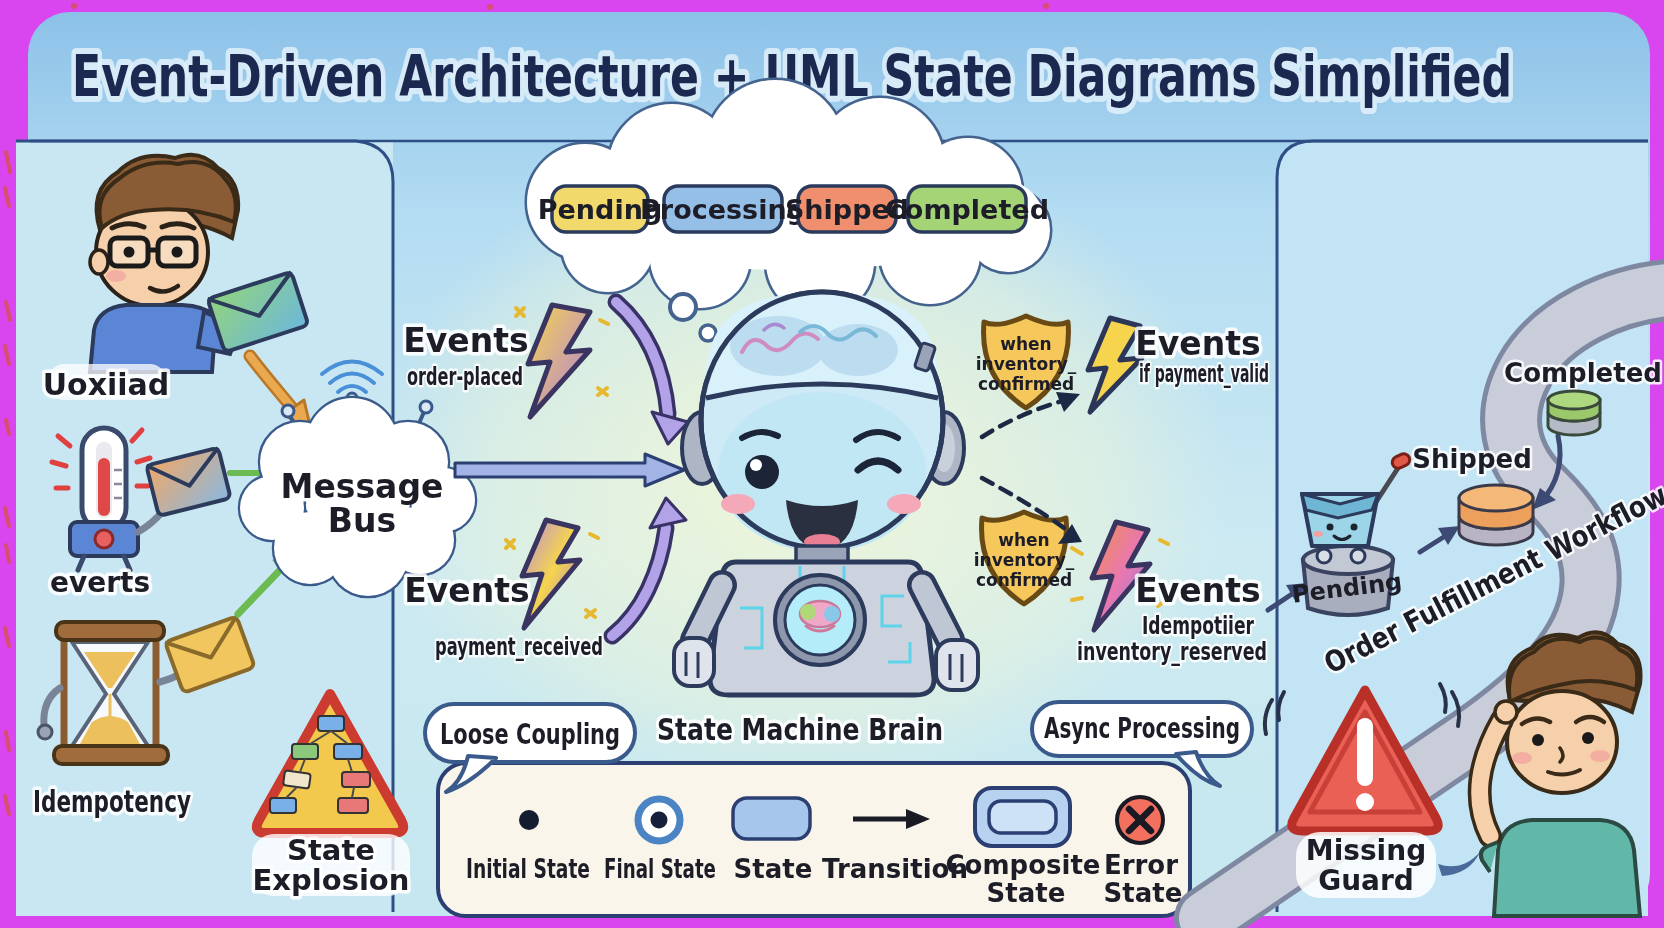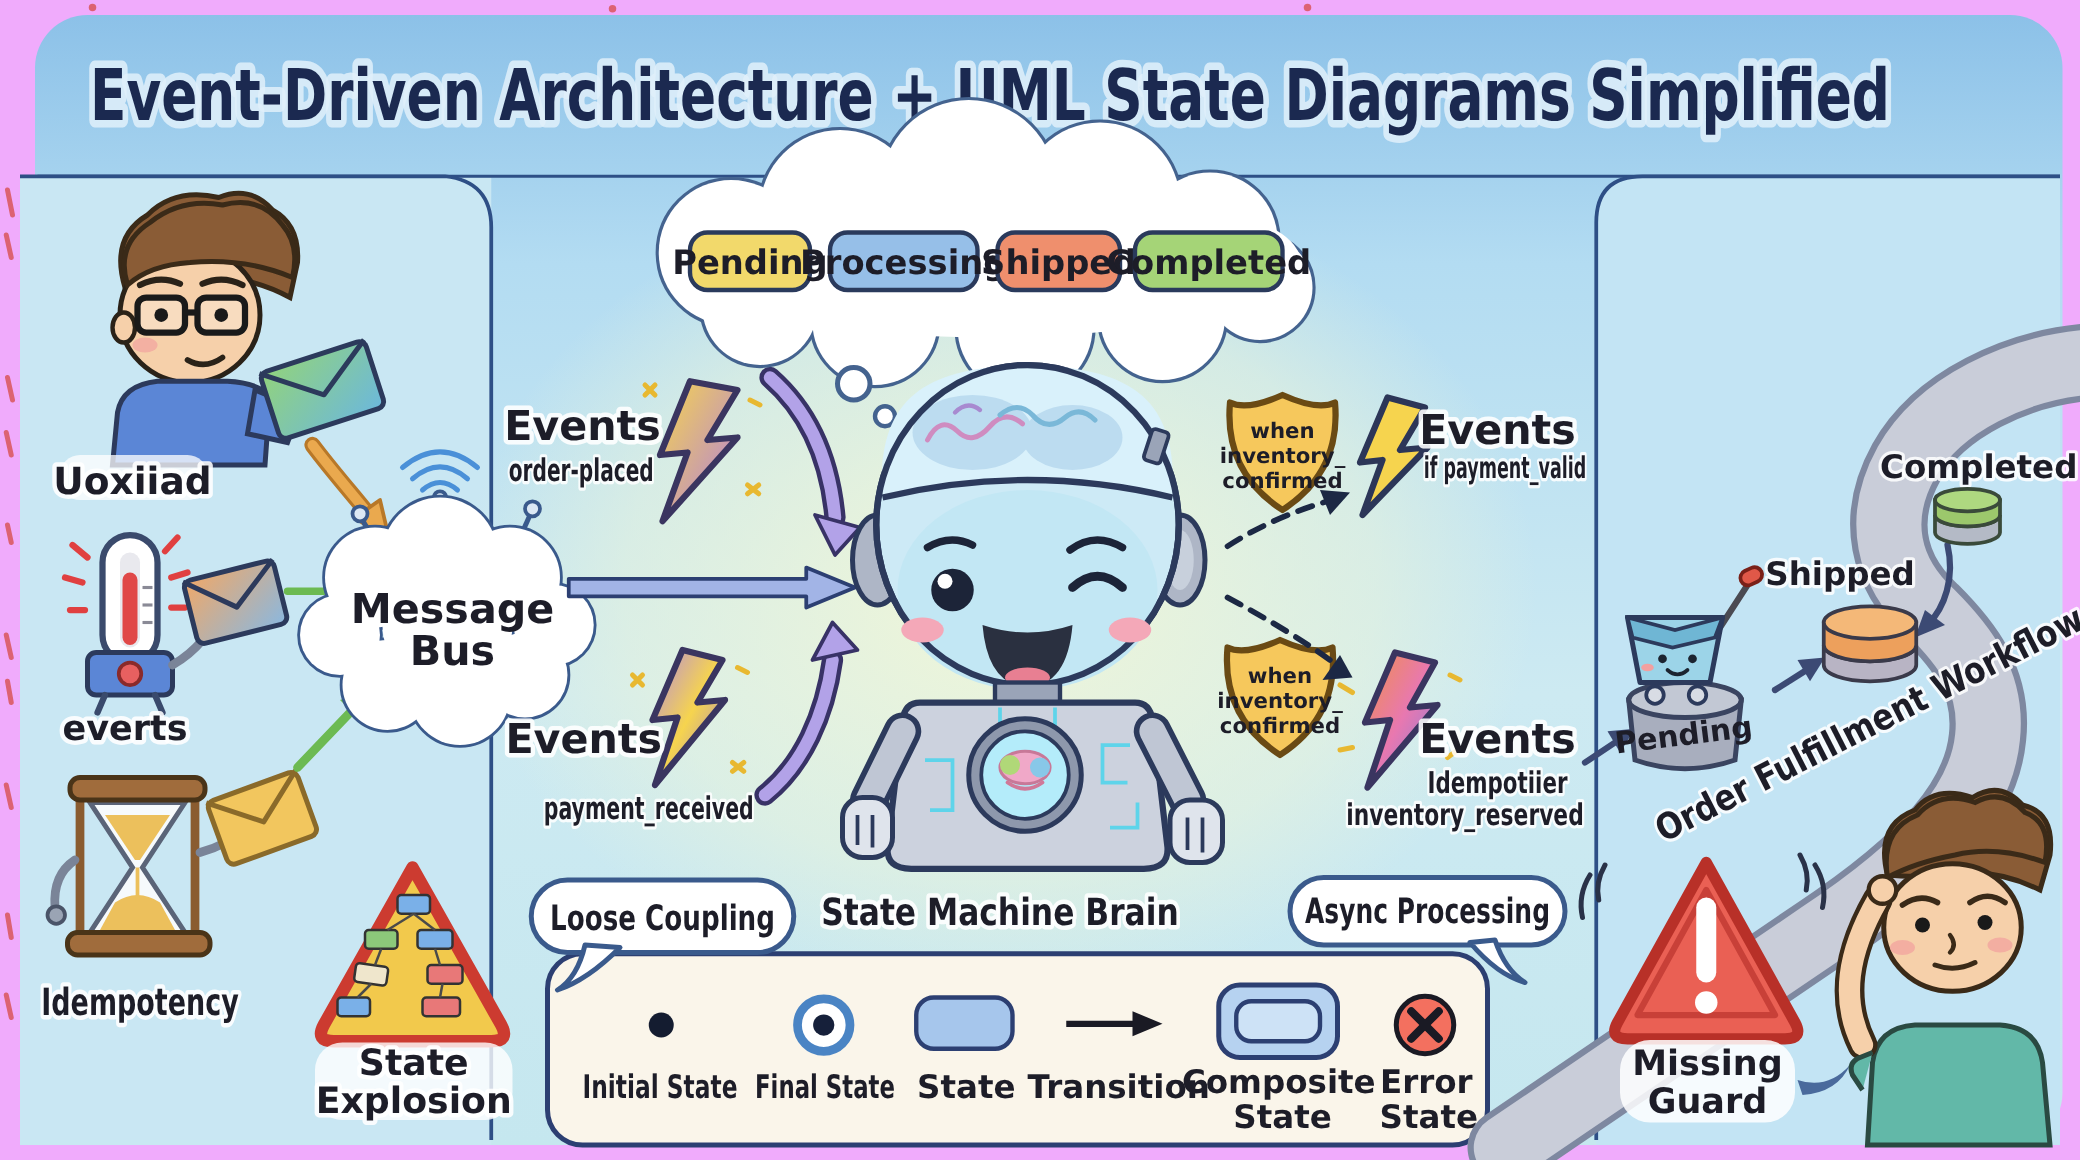--- a/index.html
+++ b/index.html
@@ -1,16 +1,16 @@
 <!DOCTYPE html>
 <html><head>
 <meta charset="utf-8">
 <style>
   html,body{margin:0;padding:0;background:#f8f1e0;}
-  .stage{position:relative;width:1664px;height:928px;overflow:hidden;background:#f0abfc;
+  .stage{position:relative;width:1664px;height:928px;overflow:hidden;background:#d946ef;
          font-family:"DejaVu Sans",sans-serif;}
   svg{position:absolute;left:0;top:0;}
   text{font-family:"DejaVu Sans",sans-serif;font-weight:bold;fill:#1d1d28;}
   .halo{paint-order:stroke;stroke:rgba(255,255,255,.88);stroke-width:7px;stroke-linejoin:round;}
   .halo-sm{paint-order:stroke;stroke:rgba(255,255,255,.85);stroke-width:5px;stroke-linejoin:round;}
   .title-t{fill:#1b2950;paint-order:stroke;stroke:rgba(225,240,250,.85);stroke-width:12px;stroke-linejoin:round;}
 </style>
 </head>
 <body>
 

